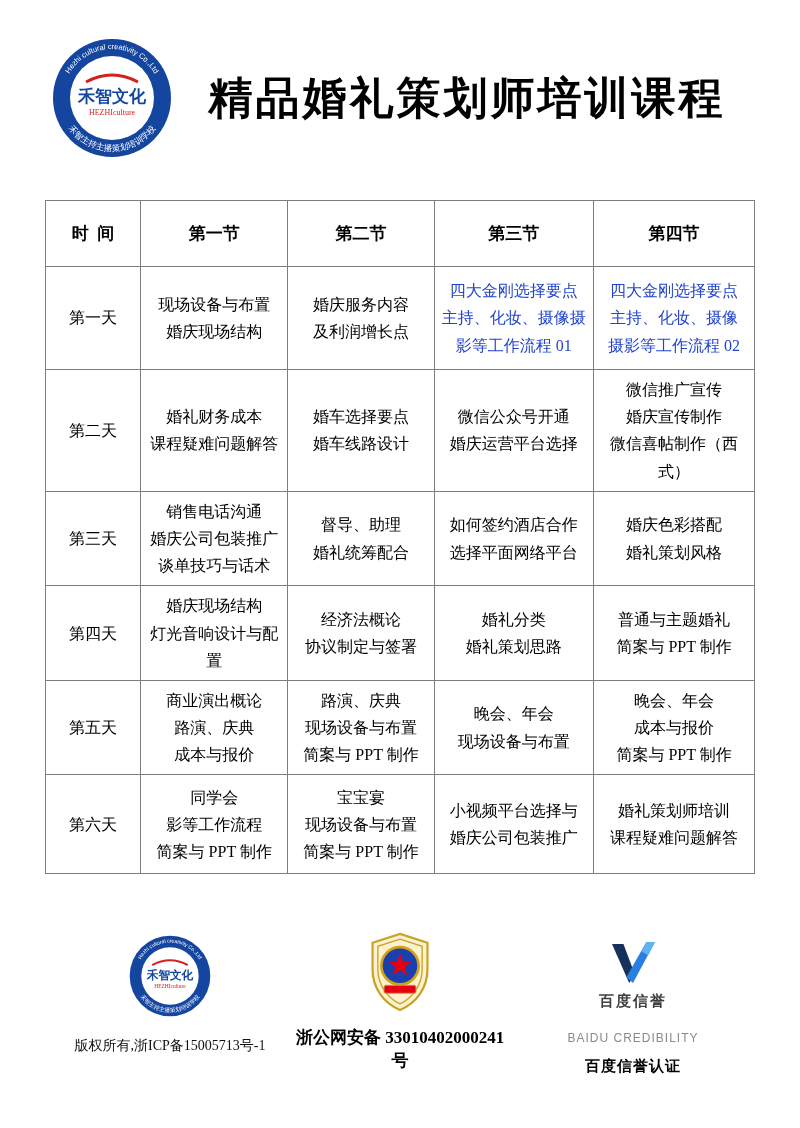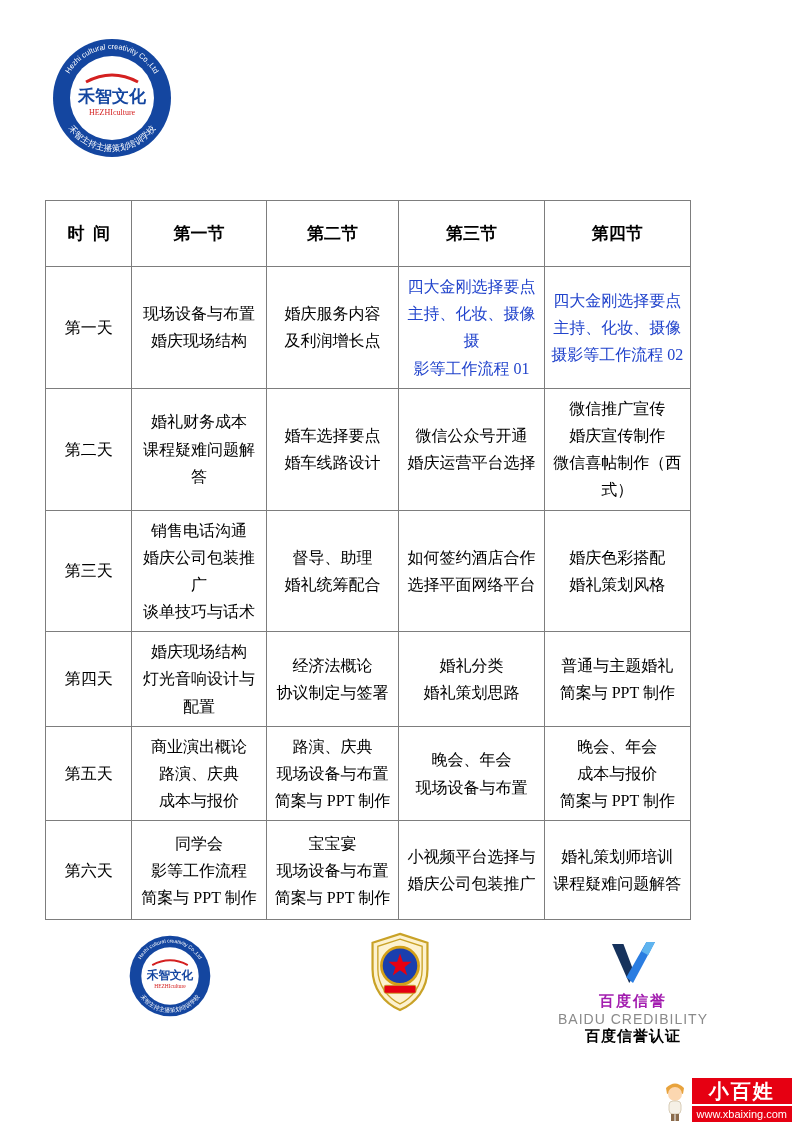--- a/index.html
+++ b/index.html
@@ -23,21 +23,21 @@
   .page-title {
     flex: 1; text-align: center;
     font-family: "Liberation Sans", sans-serif;
     font-weight: bold; font-size: 44px; letter-spacing: 3px;
     color: #000;
   }
 
   
   table.course-table {
     position: absolute; top: 200px; left: 45px;
-    width: 646px;
+    width: 710px;
     border-collapse: collapse; table-layout: fixed;
   }
   .course-table th, .course-table td {
     border: 1px solid #7d7d7d;
     text-align: center; vertical-align: middle;
   }
   .course-table th {
     height: 66px; font-size: 17px; font-weight: bold;
     white-space: pre;
   }
@@ -65,23 +65,23 @@
   .footer-center {
     position: absolute; left: 295px; top: 932px; width: 210px;
     text-align: center;
   }
   .beian-text { margin-top: 10px; font-size: 17px; font-weight: bold; color: #000; }
 
   .footer-right {
     position: absolute; right: 82px; top: 942px; width: 170px;
     text-align: center; font-family: "Liberation Sans", sans-serif;
   }
-  .baidu-name { margin-top: 4px; font-size: 15px; font-weight: bold; color: #a21caf; letter-spacing: 2px; }
-  .baidu-name-en { font-size: 14px; color: #8a8a8a; letter-spacing: 1px; }
-  .baidu-cert { font-size: 15px; font-weight: bold; color: #000; letter-spacing: 1px; }
+  .baidu-name { margin-top: 4px; font-size: 15px; font-weight: bold; color: #404040; letter-spacing: 2px; }
+  .baidu-name-en { font-size: 12px; color: #8a8a8a; letter-spacing: 1px; margin-top: 20px; }
+  .baidu-cert { margin-top: 12px; font-size: 15px; font-weight: bold; color: #000; letter-spacing: 1px; }
 
   
   .watermark {
     position: absolute; right: 8px; bottom: 6px;
     display: flex; align-items: flex-end; gap: 4px;
   }
   .wm-text { display: flex; flex-direction: column; gap: 2px; align-items: stretch; }
   .wm-name {
     background: #e60012; color: #fff; font-weight: bold;
     font-size: 20px; line-height: 1.2; padding: 1px 8px; text-align: center;
@@ -109,20 +109,21 @@
       <text font-size="7.5" fill="#ffffff" font-family="Liberation Sans, sans-serif">
         <textPath href="#arcT-a" startOffset="50%" text-anchor="middle">Hezhi cultural creativity Co.,Ltd</textPath>
       </text>
       <text font-size="8.5" fill="#ffffff" font-family="Liberation Sans, sans-serif">
         <textPath href="#arcB-a" startOffset="50%" text-anchor="middle">禾智主持主播策划培训学校</textPath>
       </text>
       <path d="M 34,44 Q 60,30 86,44" fill="none" stroke="#d42020" stroke-width="3"></path>
       <text x="60" y="64" text-anchor="middle" font-size="17" font-weight="bold" fill="#1446a0">禾智文化</text>
       <text x="60" y="77" text-anchor="middle" font-size="8" fill="#d42020">HEZHIculture</text>
     </svg>
+    <div class="page-title">精品婚礼策划师培训课程</div>
   </div>
 
   <table class="course-table">
     <colgroup>
       <col style="width:13.4%">
         <col style="width:20.8%">
         <col style="width:20.6%">
         <col style="width:22.5%">
         <col style="width:22.7%">
     </colgroup>
@@ -225,50 +226,39 @@
       <text font-size="7.5" fill="#ffffff" font-family="Liberation Sans, sans-serif">
         <textPath href="#arcT-b" startOffset="50%" text-anchor="middle">Hezhi cultural creativity Co.,Ltd</textPath>
       </text>
       <text font-size="8.5" fill="#ffffff" font-family="Liberation Sans, sans-serif">
         <textPath href="#arcB-b" startOffset="50%" text-anchor="middle">禾智主持主播策划培训学校</textPath>
       </text>
       <path d="M 34,44 Q 60,30 86,44" fill="none" stroke="#d42020" stroke-width="3"></path>
       <text x="60" y="64" text-anchor="middle" font-size="17" font-weight="bold" fill="#1446a0">禾智文化</text>
       <text x="60" y="77" text-anchor="middle" font-size="8" fill="#d42020">HEZHIculture</text>
     </svg>
+    <div class="icp-text">版权所有,浙ICP备15005713号-1</div>
   </div>
 
   <div class="footer-center">
     <svg width="62" height="80" viewBox="0 0 70 90" aria-hidden="true">
       <path d="M35 2 L66 12 V42 C66 64 53 80 35 88 C17 80 4 64 4 42 V12 Z" fill="#fdf2d0" stroke="#c9a227" stroke-width="2.5"></path>
       <path d="M35 8 L60 16 V42 C60 60 49 74 35 81 C21 74 10 60 10 42 V16 Z" fill="none" stroke="#c9a227" stroke-width="1.5"></path>
       <circle cx="35" cy="38" r="21" fill="#1a3fae" stroke="#d4a017" stroke-width="3"></circle>
       <polygon points="35,24 38.2,33.5 48,33.5 40.2,39.5 43.2,49 35,43 26.8,49 29.8,39.5 22,33.5 31.8,33.5" fill="#e60012"></polygon>
       <rect x="17" y="60" width="36" height="9" rx="2" fill="#e60012" stroke="#c9a227" stroke-width="1"></rect>
     </svg>
+    <div class="beian-text">浙公网安备 33010402000241号</div>
   </div>
 
   <div class="footer-right">
     <svg width="46" height="42" viewBox="0 0 48 44" aria-hidden="true">
       <polygon points="2,2 14,2 26,34 20,43" fill="#16325c"></polygon>
       <polygon points="47,0 24,43 17,37 38,0" fill="#2a7de1"></polygon>
       <polygon points="47,0 40,14 33,10 38,0" fill="#5fb4ef"></polygon>
     </svg>
     <div class="baidu-name">百度信誉</div>
     <div class="baidu-name-en">BAIDU CREDIBILITY</div>
     <div class="baidu-cert">百度信誉认证</div>
   </div>
 
-  <div class="watermark">
-    <svg width="26" height="40" viewBox="0 0 26 40" aria-hidden="true">
-      <path d="M4 6 Q13 -3 22 6 L21 12 Q13 8 5 12 Z" fill="#e8a33d"></path>
-      <circle cx="13" cy="12" r="7" fill="#fcd7b0"></circle>
-      <rect x="7" y="19" width="12" height="13" rx="4" fill="#f5f0e6" stroke="#d8cdb8"></rect>
-      <rect x="9" y="32" width="3.5" height="7" fill="#8a6a4a"></rect>
-      <rect x="13.5" y="32" width="3.5" height="7" fill="#8a6a4a"></rect>
-    </svg>
-    <div class="wm-text">
-      <div class="wm-name">小百姓</div>
-      <div class="wm-url">www.xbaixing.com</div>
-    </div>
-  </div>
 
 </div>
 
 </body></html>

